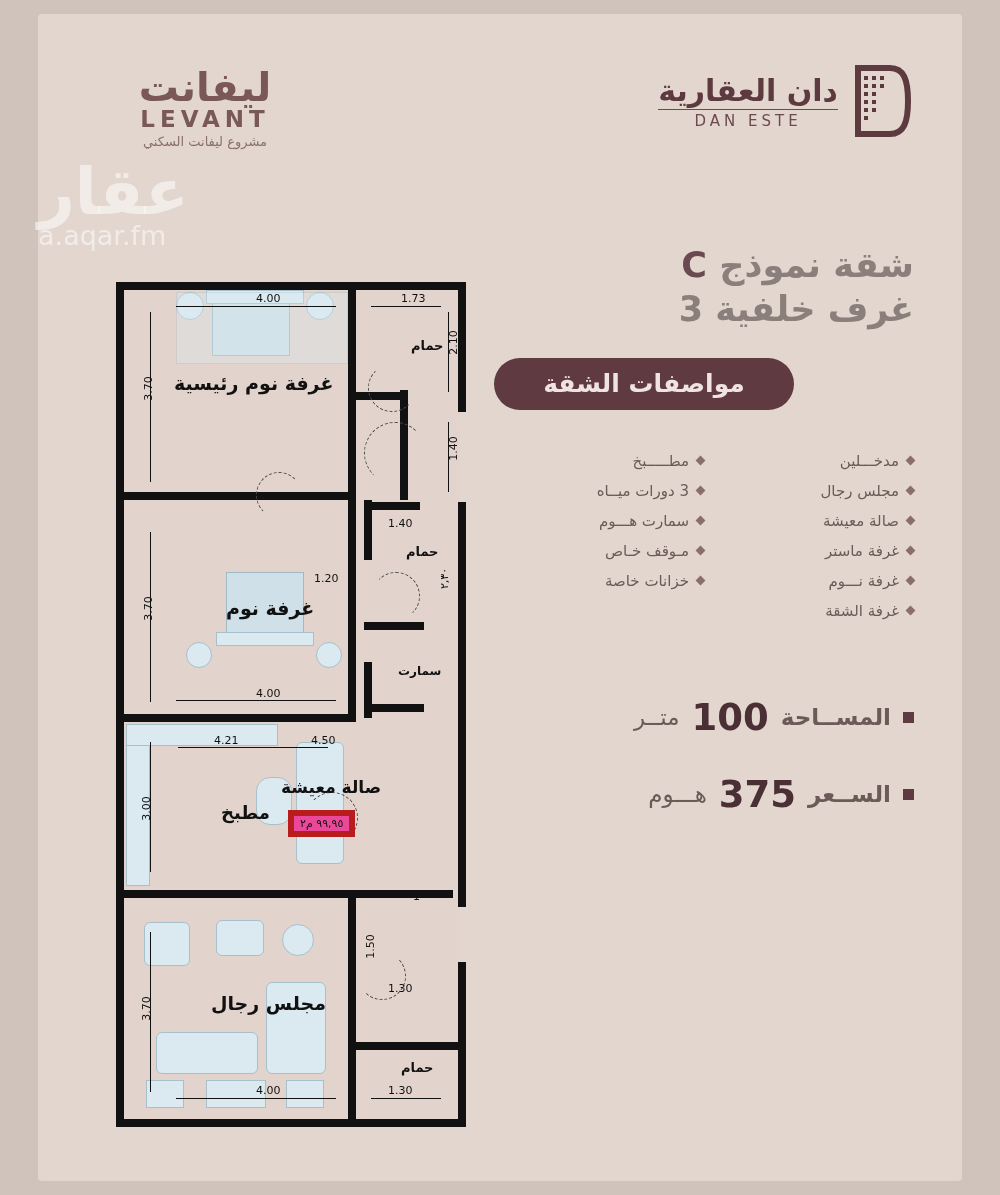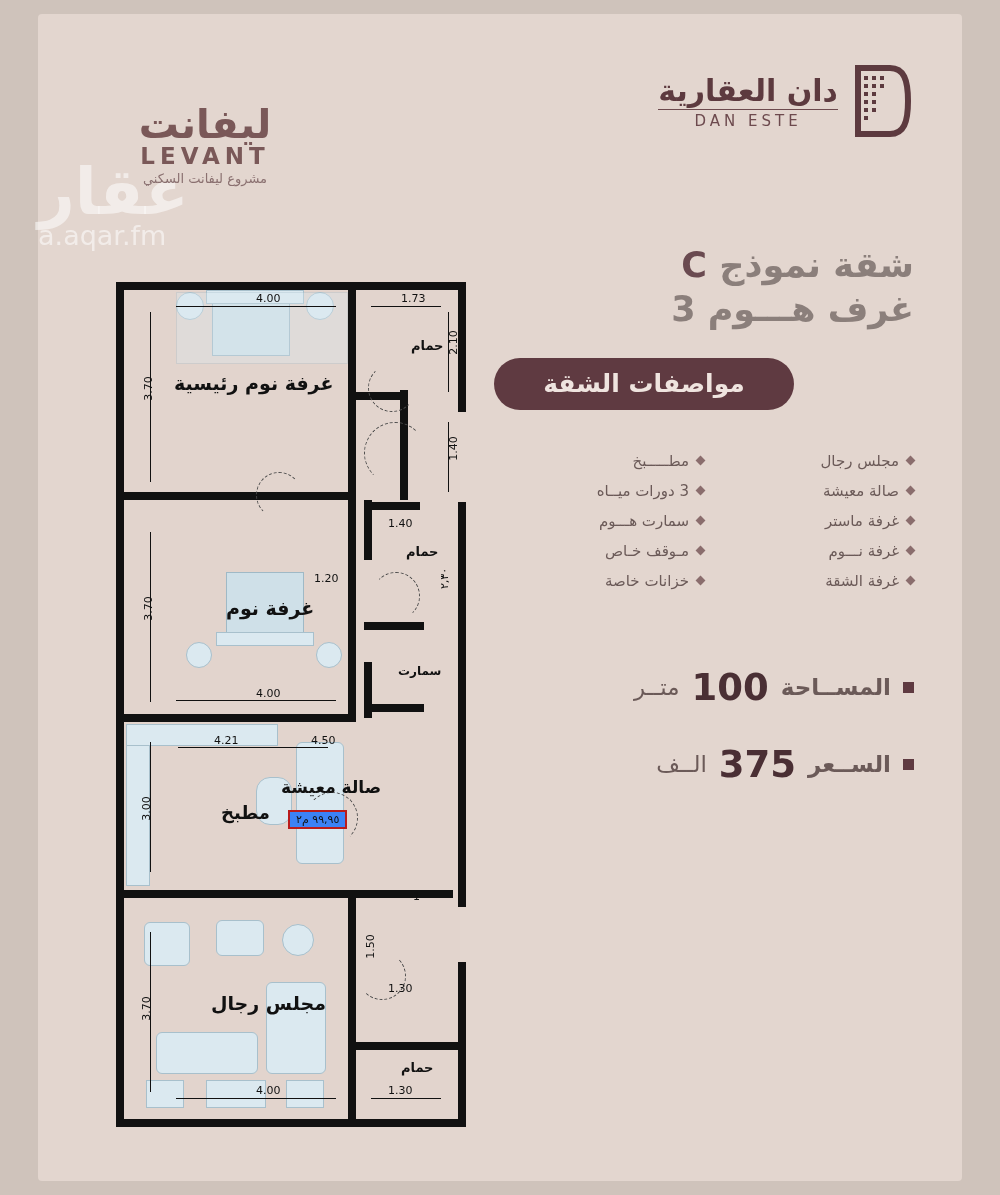--- a/index.html
+++ b/index.html
@@ -6,21 +6,21 @@
   body{width:1000px;height:1195px;overflow:hidden;font-family:"DejaVu Sans","Liberation Sans",sans-serif;}
 
   .page{position:relative;width:1000px;height:1195px;background:#cfc3bb;}
   .sheet{position:absolute;left:38px;top:14px;width:924px;height:1167px;background:#e3d6cf;border-radius:4px;}
 
   
   .watermark{position:absolute;left:0;top:150px;color:rgba(255,255,255,.55);font-size:64px;font-weight:bold;line-height:.9;letter-spacing:-2px;}
   .watermark .sub{font-size:27px;font-weight:normal;letter-spacing:0;margin-top:2px;}
 
   
-  .levant-logo{position:absolute;left:52px;top:50px;width:230px;text-align:center;color:#6b4c4c;margin-top:37px;}
+  .levant-logo{position:absolute;left:52px;top:50px;width:230px;text-align:center;color:#6b4c4c;}
   .levant-ar{font-size:40px;font-weight:bold;color:#7a5858;direction:rtl;letter-spacing:1px;}
   .levant-en{font-size:23px;font-weight:bold;letter-spacing:5px;color:#7a5858;margin-top:-4px;}
   .levant-sub{font-size:13px;color:#8a7070;direction:rtl;margin-top:2px;}
 
   .dan-logo{position:absolute;right:50px;top:50px;display:flex;align-items:center;gap:12px;direction:rtl;}
   .dan-text{text-align:center;color:#5d3a3f;}
   .dan-ar{font-size:30px;font-weight:bold;direction:rtl;}
   .dan-en{font-size:15px;letter-spacing:4px;color:#6d4a4e;border-top:1px solid #6d4a4e;padding-top:2px;margin-top:1px;}
   .dan-mark{width:62px;height:74px;position:relative;}
 
@@ -101,28 +101,32 @@
         <div class="dan-en">DAN ESTE</div>
       </div>
     </div>
 
     <div class="info">
       <div class="title-1">
         <span>شقة نموذج</span>
         <span class="accent">C</span>
       </div>
       <div class="title-2">
-        <span>غرف هـــوم</span>
+        <span>غرف خلفية</span>
         <span class="accent">3</span>
       </div>
 
       <div class="spec-badge">مواصفات الشقة</div>
 
       <div class="spec-cols">
         <div class="spec-col">
+          <div class="spec-item">
+              <span class="dot"></span>
+              <span>مدخـــلين</span>
+            </div>
           <div class="spec-item">
               <span class="dot"></span>
               <span>مجلس رجال</span>
             </div>
           <div class="spec-item">
               <span class="dot"></span>
               <span>صالة معيشة</span>
             </div>
           <div class="spec-item">
               <span class="dot"></span>
@@ -165,21 +169,21 @@
         <div class="metric">
           <span class="sq"></span>
           <span class="metric-label">المســاحة</span>
           <span class="metric-value">100</span>
           <span class="metric-unit">متــر</span>
         </div>
         <div class="metric">
           <span class="sq"></span>
           <span class="metric-label">الســعر</span>
           <span class="metric-value">375</span>
-          <span class="metric-unit">الــف</span>
+          <span class="metric-unit">هـــوم</span>
         </div>
       </div>
     </div>
 
     <div class="plan">
 
       <div class="fill-room" style="left:4px;top:12px;width:340px;height:840px;"></div>
 
       <div class="wall" style="left:0;top:10px;width:350px;height:8px;"></div>
       <div class="wall" style="left:0;top:10px;width:8px;height:845px;"></div>
@@ -240,21 +244,21 @@
       <div class="lbl" style="left:58px;top:100px;font-size:19px;">غرفة نوم رئيسية</div>
       <div class="lbl" style="left:110px;top:325px;font-size:19px;">غرفة نوم</div>
       <div class="lbl" style="left:105px;top:530px;font-size:18px;">مطبخ</div>
       <div class="lbl" style="left:165px;top:505px;font-size:17px;">صالة معيشة</div>
       <div class="lbl" style="left:95px;top:720px;font-size:19px;">مجلس رجال</div>
       <div class="lbl" style="left:295px;top:66px;font-size:13px;">حمام</div>
       <div class="lbl" style="left:290px;top:272px;font-size:13px;">حمام</div>
       <div class="lbl" style="left:285px;top:788px;font-size:13px;">حمام</div>
       <div class="lbl" style="left:282px;top:392px;font-size:12px;">سمارت</div>
 
-      <div style="position:absolute;left:172px;top:538px;border:2px solid #b91c1c;padding:1px 6px;font-size:11px;color:#111;background:#3b82f6;">٩٩,٩٥ م٢</div>
+      <div style="position:absolute;left:172px;top:538px;border:6px solid #b91c1c;padding:1px 6px;font-size:11px;color:#111;background:#ec4899;">٩٩,٩٥ م٢</div>
 
       <div class="dim" style="left:140px;top:20px;">4.00</div>
       <div class="dim" style="left:285px;top:20px;">1.73</div>
       <div class="dim dim-v" style="left:325px;top:64px;transform:rotate(-90deg);">2.10</div>
       <div class="dim dim-v" style="left:20px;top:110px;transform:rotate(-90deg);">3.70</div>
       <div class="dim dim-v" style="left:325px;top:170px;transform:rotate(-90deg);">1.40</div>
       <div class="dim" style="left:272px;top:245px;">1.40</div>
       <div class="dim dim-v" style="left:318px;top:300px;transform:rotate(-90deg);">٢,٣٠</div>
       <div class="dim" style="left:198px;top:300px;">1.20</div>
       <div class="dim dim-v" style="left:20px;top:330px;transform:rotate(-90deg);">3.70</div>

